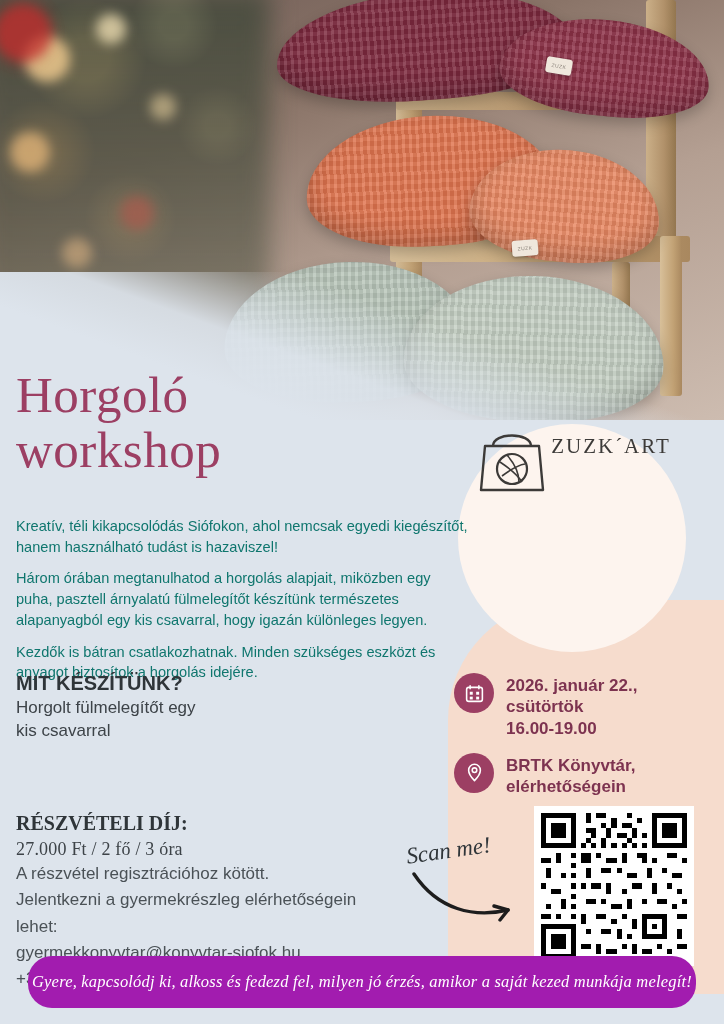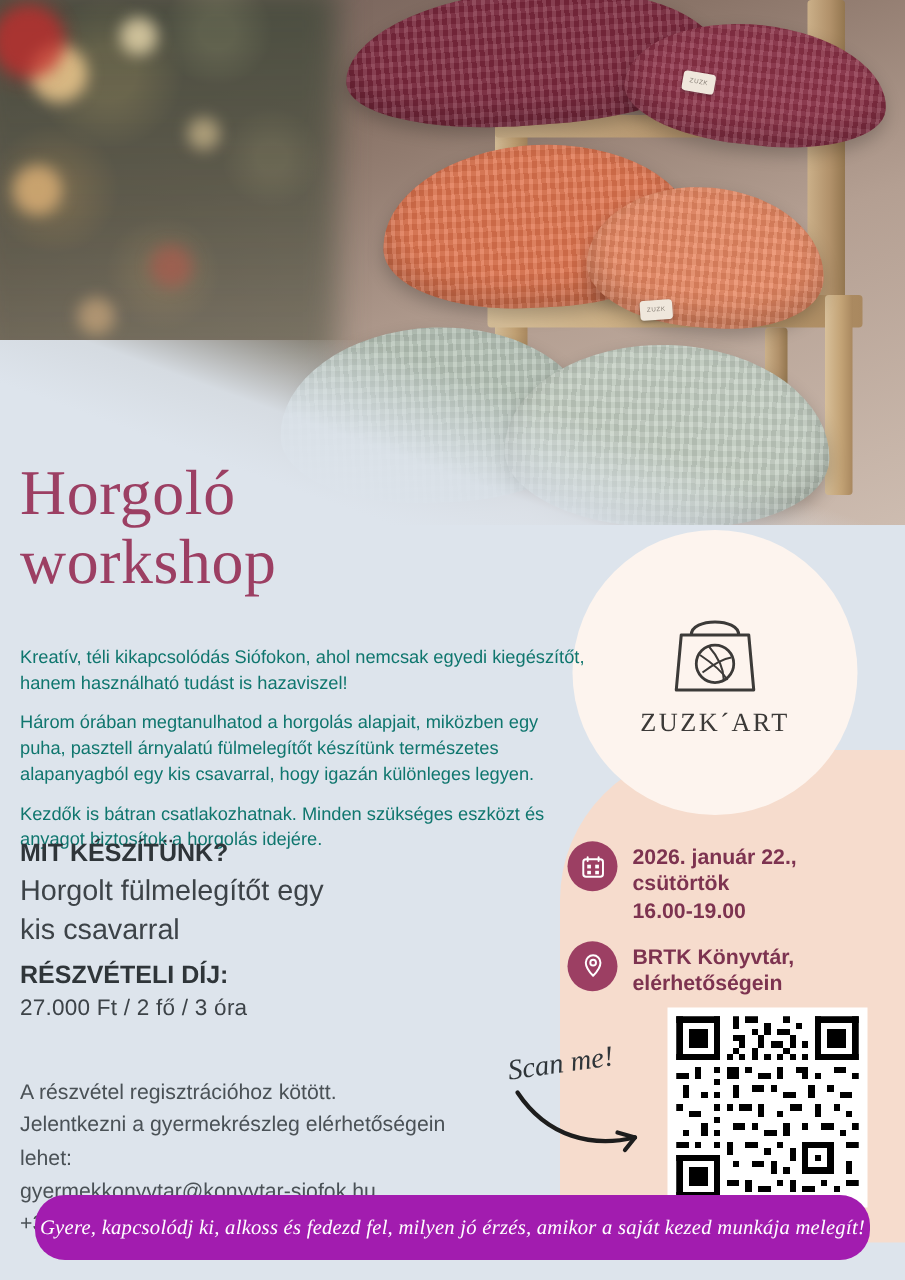--- a/index.html
+++ b/index.html
@@ -88,22 +88,22 @@
     position: absolute; right: 0; top: 600px;
     width: 276px; height: 394px;
     background: #f6dccd;
     border-top-left-radius: 120px;
   }
   .circle-logo {
     position: absolute; right: 38px; top: 424px;
     width: 228px; height: 228px;
     background: #fdf4ee;
     border-radius: 50%;
-    display: flex; flex-direction: column;
-    align-items: center; justify-content: center;
+    display: flex; 
+    align-items: flex-start; justify-content: center;
   }
   .logo-bag { position: relative; width: 78px; height: 70px; }
   .logo-name {
     margin-top: 10px;
     font-family: "Liberation Serif", serif;
     font-size: 21px; letter-spacing: 2px; color: #3c3a38;
   }
 
   
   .title {
@@ -119,23 +119,23 @@
     width: 452px;
     font-size: 14.6px; line-height: 1.42;
     color: #0f766e;
   }
   .body-copy p { margin-bottom: 11px; }
   .section { position: absolute; left: 16px; }
   .section h3 {
     font-size: 20px; font-weight: bold; color: #2f3539;
     margin-bottom: 2px;
   }
-  .section .line { font-size: 23px; color: #3d4348; line-height: 1.35; }
+  .section .line { font-size: 17px; color: #3d4348; line-height: 1.35; }
   #what { top: 672px; }
-  #price { top: 769px; }
+  #price { top: 812px; font-family: Liberation Serif, serif; }
   #price .line { font-size: 18px; letter-spacing: .2px; }
   .fineprint {
     position: absolute; left: 16px; top: 861px;
     width: 380px;
     font-size: 17px; line-height: 1.55; color: #4a5156;
   }
 
   
   .info { position: absolute; right: 20px; width: 250px; }
   .info-row { display: flex; align-items: flex-start; margin-bottom: 14px; }

